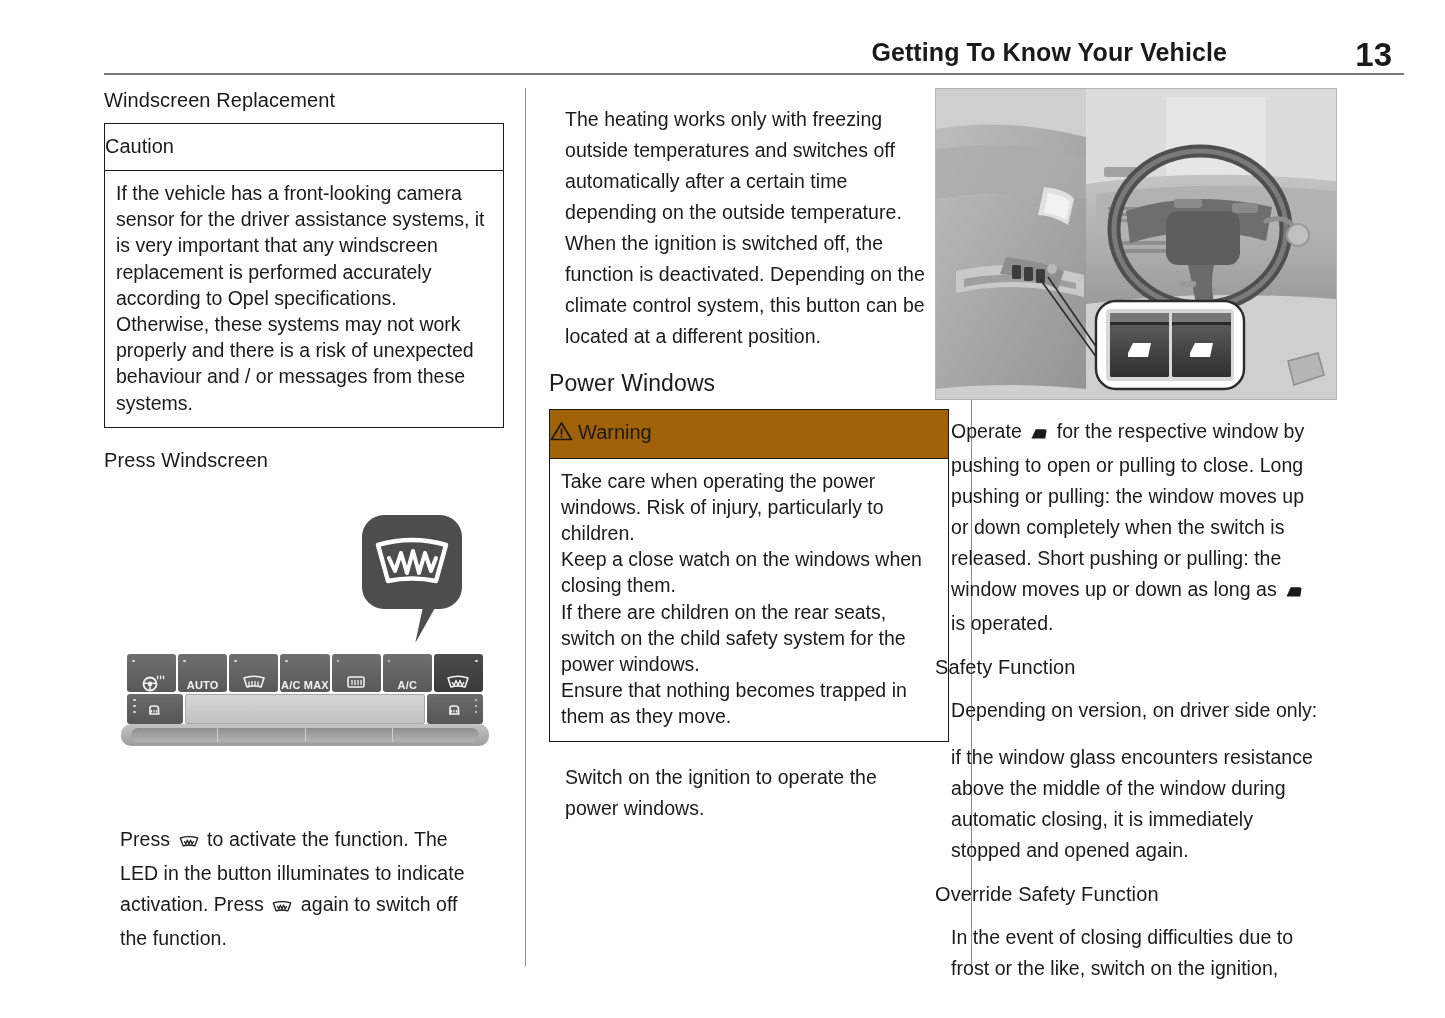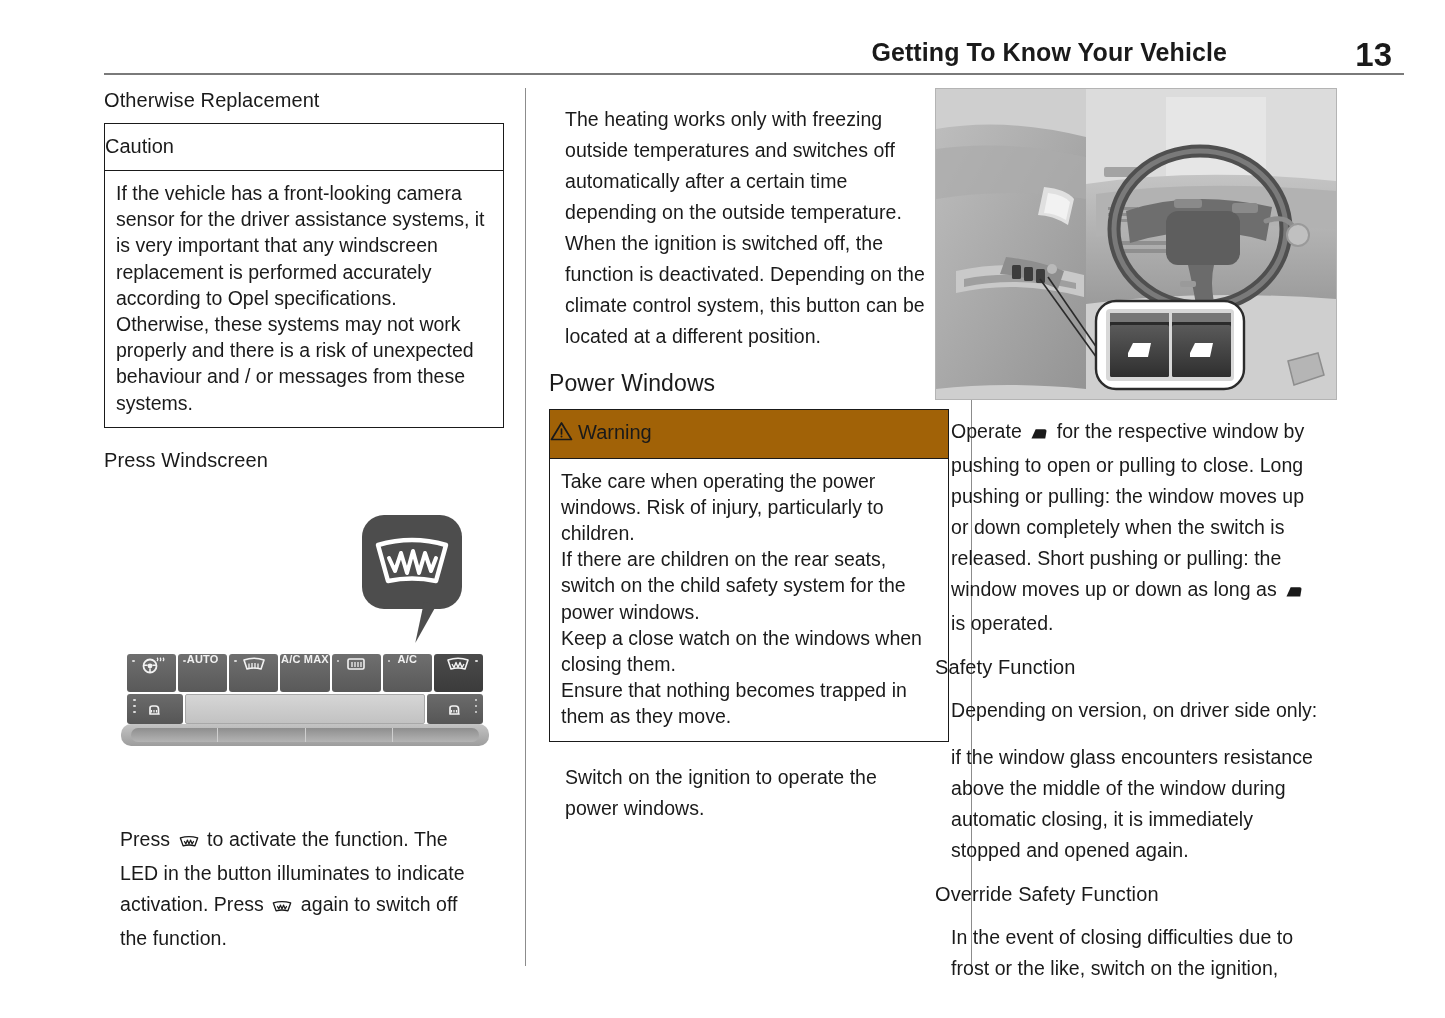--- a/index.html
+++ b/index.html
@@ -154,21 +154,21 @@
     height: 38px;
     display: flex;
     gap: 2px;
   }
   .pbtn {
     flex: 1;
     background: linear-gradient(#6f6f6f, #595959);
     border-radius: 3px;
     position: relative;
     display: flex;
-    align-items: flex-start;
+    align-items: flex-end;
     justify-content: center;
     color: #f2f2f2;
     font-size: 11px;
     font-weight: bold;
     letter-spacing: .2px;
   }
   .pbtn.active { background: linear-gradient(#4b4b4b, #3b3b3b); }
   .pbtn .led {
     position: absolute;
     left: 5px; top: 6px;
@@ -265,21 +265,21 @@
   <div class="header-title">Getting To Know Your Vehicle</div>
   <div class="header-pageno">13</div>
 </div>
 <div class="header-rule"></div>
 
 <div class="col-divider left"></div>
 <div class="col-divider right"></div>
 
 <div class="column col1">
 
-  <h2 class="section-heading">Otherwise Replacement</h2>
+  <h2 class="section-heading">Windscreen Replacement</h2>
 
   <div class="notice-box">
     <div class="notice-head">Caution</div>
     <div class="notice-body">If the vehicle has a front-looking camera sensor for the driver assistance systems, it is very important that any windscreen replacement is performed accurately according to Opel specifications. Otherwise, these systems may not work properly and there is a risk of unexpected behaviour and / or messages from these systems.</div>
   </div>
 
   <h2 class="section-heading" style="margin-top:20px;">Press Windscreen</h2>
 
   <div class="climate-figure">
 
@@ -411,22 +411,22 @@
       <span class="warn-icon">
         <svg width="23" height="20" viewBox="0 0 23 20">
           <path d="M11.5 2 L21.5 18.5 L1.5 18.5 Z" fill="none" stroke="#1a1a1a" stroke-width="1.7" stroke-linejoin="round"></path>
           <path d="M11.5 8 v5" stroke="#1a1a1a" stroke-width="1.7" stroke-linecap="round"></path>
           <circle cx="11.5" cy="15.6" r="1" fill="#1a1a1a"></circle>
         </svg>
       </span><span>Warning</span>
     </div>
     <div class="notice-body">
       <div>Take care when operating the power windows. Risk of injury, particularly to children.</div>
+      <div>Keep a close watch on the windows when closing them.</div>
       <div>If there are children on the rear seats, switch on the child safety system for the power windows.</div>
-      <div>Keep a close watch on the windows when closing them.</div>
       <div>Ensure that nothing becomes trapped in them as they move.</div>
     </div>
   </div>
 
   <p class="body-text" style="margin-top:20px;">Switch on the ignition to operate the power windows.</p>
 </div>
 
 <div class="column col3">
 
   <div class="photo">

